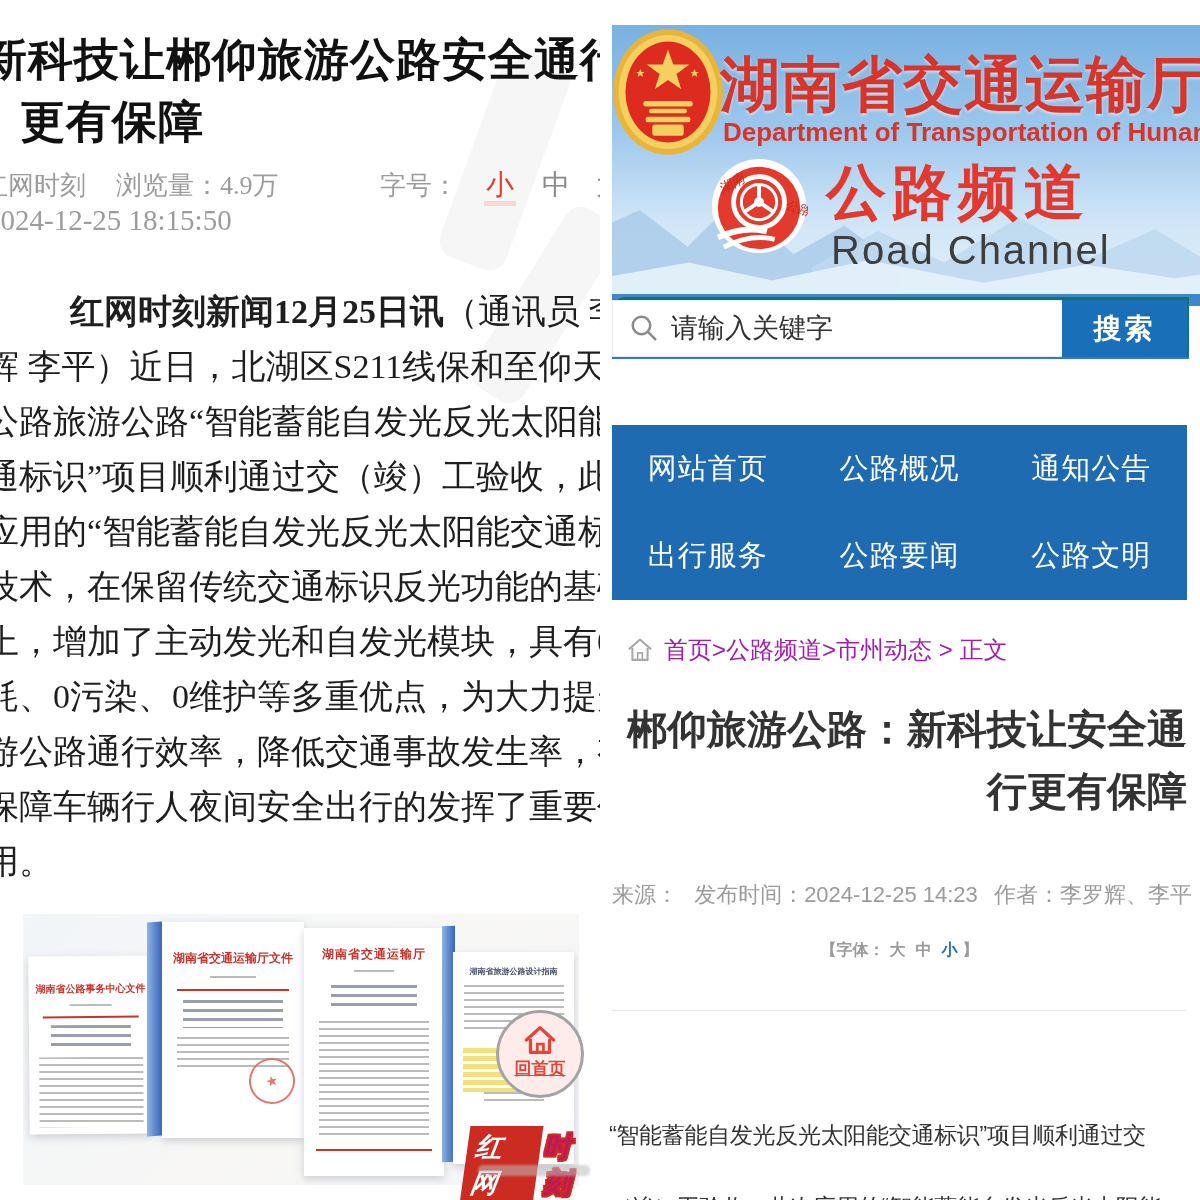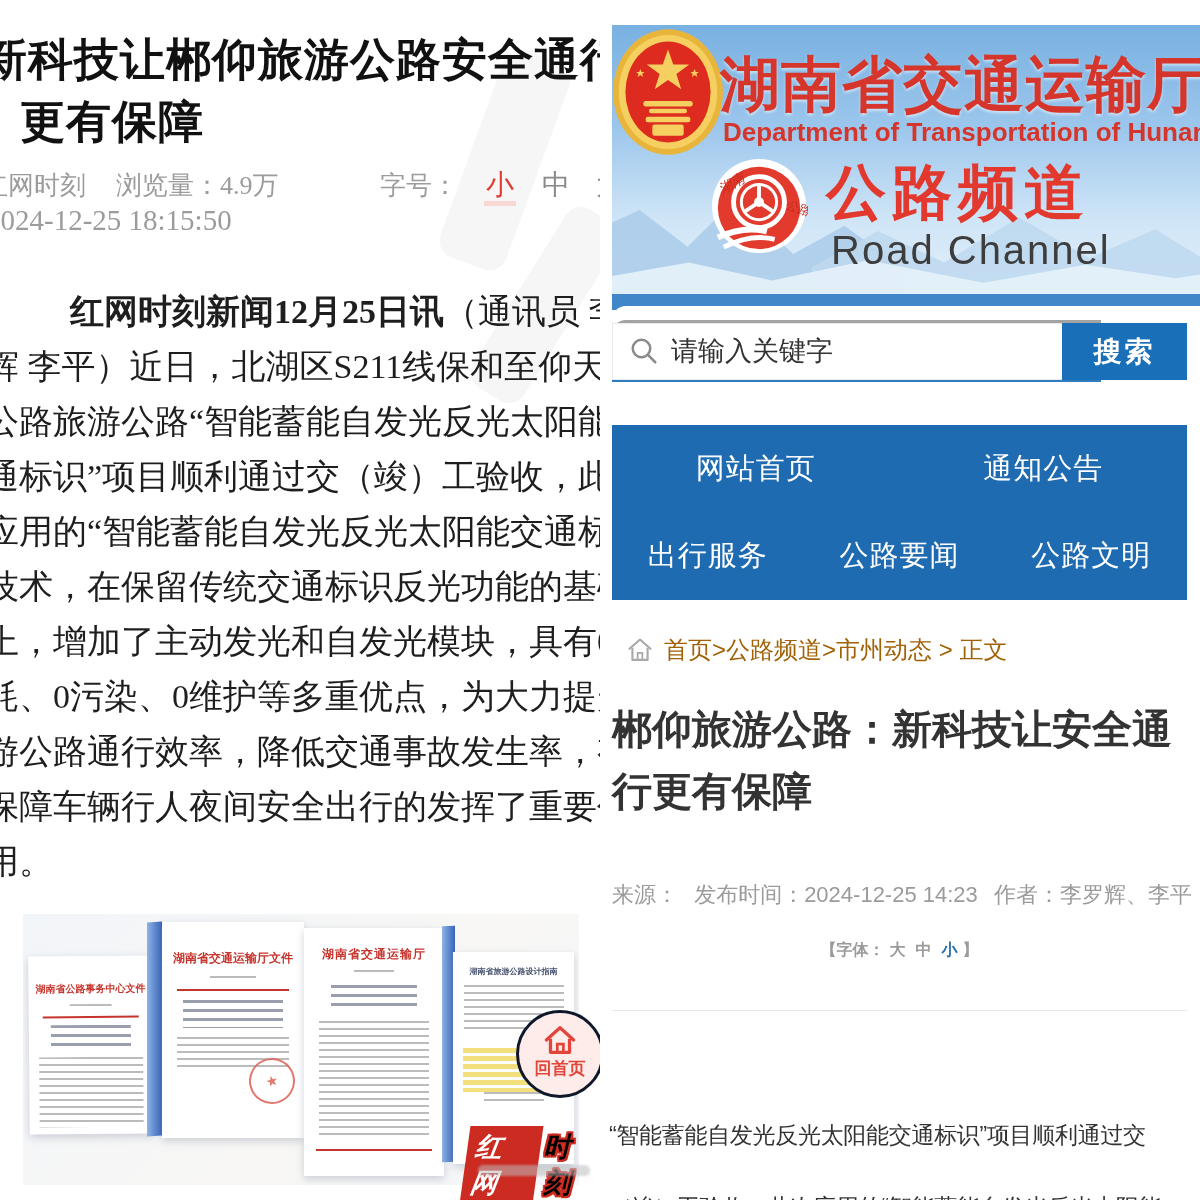--- a/index.html
+++ b/index.html
@@ -42,26 +42,26 @@
   .doc2-spine { position:absolute; left:124px; top:8px; width:15px; height:214px;
     background:linear-gradient(90deg,#8db3e6,#3764ba); transform:skewY(-3deg); }
   .doc2 { left:139px; top:8px; width:142px; height:216px; }
   .seal { position:absolute; right:9px; bottom:34px; width:46px; height:46px; border:2px solid #dd6b5f;
     border-radius:50%; color:#dd6b5f; font-size:14px; line-height:42px; text-align:center; transform:rotate(-14deg); opacity:.9; }
   .doc3 { left:281px; top:14px; width:140px; height:248px; }
   .doc3-spine { position:absolute; left:419px; top:12px; width:13px; height:236px;
     background:linear-gradient(90deg,#8db3e6,#3764ba); transform:skewY(-3deg); }
   .doc4 { left:430px; top:38px; width:121px; height:212px; }
   .hl-yellow { position:absolute; background:repeating-linear-gradient(180deg,#f3df7c 0 5px,#fff 5px 8px); }
-  .home-btn { position:absolute; left:516px; top:1010px; width:88px; height:88px; border-radius:50%;
-    background:#fdecea; border:3px solid #0f172a; color:#e2453a; text-align:center; z-index:6; }
+  .home-btn { position:absolute; left:496px; top:1010px; width:88px; height:88px; border-radius:50%;
+    background:#fdecea; border:3px solid #a3a3a3; color:#e2453a; text-align:center; z-index:6;text-decoration:underline; }
   .home-btn .hb-label { font-size:17px; font-weight:bold; margin-top:-2px; }
   .hw-logo { position:absolute; left:465px; top:1126px; z-index:6; display:flex; align-items:center; font-style:italic; font-weight:bold; }
   .hw-box { background:#cc2b22; color:#fff; font-size:27px; padding:3px 8px; transform:skewX(-8deg); letter-spacing:2px; }
-  .hw-out { color:#000000; font-size:27px; margin-left:6px; letter-spacing:2px;
+  .hw-out { color:#be185d; font-size:27px; margin-left:6px; letter-spacing:2px;
     text-shadow:2px 0 #cc2b22,-2px 0 #cc2b22,0 2px #cc2b22,0 -2px #cc2b22,2px 2px #cc2b22,-2px -2px #cc2b22,2px -2px #cc2b22,-2px 2px #cc2b22; }
   .hw-sub { position:absolute; left:478px; top:1165px; width:112px; height:11px; border-radius:5px;
     background:rgba(190,190,190,.55); filter:blur(1px); z-index:6; }
 
   
   .right-page { position:absolute; left:612px; top:0; width:588px; height:1200px; background:#fff; }
   .rp-header { position:absolute; left:0; top:25px; width:640px; height:269px; overflow:hidden;
     background:linear-gradient(180deg,#79b1e1 0%,#9cc6ec 38%,#cfe5f7 72%,#e2effa 100%); }
   .mountains { position:absolute; left:0; bottom:0; width:640px; height:120px; }
   .m1,.m2,.m3 { position:absolute; bottom:0; }
@@ -73,37 +73,37 @@
     clip-path:polygon(0 100%,0 60%,12% 30%,25% 70%,40% 25%,58% 75%,74% 35%,88% 65%,100% 40%,100% 100%); }
   .org-cn { position:absolute; left:108px; top:20px; font-size:60px; font-weight:bold; color:#d5352b;
     letter-spacing:1px; white-space:nowrap; text-shadow:0 2px 3px rgba(255,255,255,.55); }
   .org-en { position:absolute; left:111px; top:92px; font-size:26px; font-weight:bold; color:#d5352b; white-space:nowrap; }
   .emblem { position:absolute; left:0; top:2px; }
   .badge { position:absolute; left:98px; top:132px; }
   .channel-cn { position:absolute; left:214px; top:128px; font-size:60px; font-weight:bold; color:#e2382d; letter-spacing:6px; white-space:nowrap; }
   .channel-en { position:absolute; left:219px; top:203px; font-size:40px; color:#3d3d3d; letter-spacing:2px; white-space:nowrap; }
   .blue-band { position:absolute; left:0; top:294px; width:640px; height:16px; background:#3f87c9; }
   .sheet { position:absolute; left:0; top:306px; width:640px; height:894px; background:#fff; border-top-left-radius:14px; }
-  .search-row { position:absolute; left:0; top:320px; width:489px; height:62px; background:#a3a3a3;
+  .search-row { position:absolute; left:0; top:297px; width:577px; height:62px; background:#0f766e;
     border-top-left-radius:14px; border-bottom:2px solid #2f7dbf; }
   .search-input { position:absolute; left:0; top:3px; width:450px; height:57px; border:1px solid #e7eaee;
     border-right:none; background:#fff; padding-left:58px; font-size:27px; color:#333; outline:none;
     font-family:"Liberation Sans", sans-serif; }
   .search-input::placeholder { color:#333; opacity:1; }
   .search-icon { position:absolute; left:17px; top:16px; z-index:2; }
   .search-btn { position:absolute; left:450px; top:3px; width:125px; height:57px; background:#1a70b8; color:#fff;
     border:none; font-size:28px; font-weight:bold; letter-spacing:3px; font-family:"Liberation Sans", sans-serif; cursor:pointer; }
   .nav-box { position:absolute; left:0; top:425px; width:575px; height:175px; background:#1e6bb2;
     display:flex; flex-direction:column; }
   .nav-row { flex:1; display:flex; }
   .nav-item { flex:1; display:flex; align-items:center; justify-content:center; color:#fff; font-size:29px;
     letter-spacing:1px; cursor:pointer; }
   .breadcrumb { position:absolute; left:14px; top:634px; display:flex; align-items:center; gap:10px;
-    font-size:24px; color:#a16207; }
-  .rp-title-line { position:absolute; width:575px; text-align:left; font-size:40px; font-weight:bold; color:#333; white-space:nowrap; }
+    font-size:24px; color:#a21caf; }
+  .rp-title-line { position:absolute; width:575px; text-align:right; font-size:40px; font-weight:bold; color:#333; white-space:nowrap; }
   .rp-title-1 { left:0; top:702px; }
   .rp-title-2 { left:0; top:764px; }
   .rp-meta { position:absolute; left:0; top:880px; width:575px; text-align:center; font-size:22px; color:#9b9b9b; white-space:nowrap; }
   .rp-meta .sp { display:inline-block; width:10px; }
   .rp-fontwidget { position:absolute; left:0; top:940px; width:575px; text-align:center; font-size:16px; color:#9b9b9b;font-weight:bold; }
   .rp-fontwidget span { margin:0 5px; cursor:pointer; }
   .rp-fontwidget .fw-small { color:#2a6fb0; }
   .rp-divider { position:absolute; left:0; top:1010px; width:575px; height:1px; background:#e8e8e8; }
   .rp-body-line { position:absolute; font-size:23px; color:#333; white-space:nowrap; letter-spacing:-.3px; }
   .rp-b1 { left:36px; top:1046px; }
@@ -252,20 +252,21 @@
         <circle cx="10" cy="10" r="7" fill="none" stroke="#8a8a8a" stroke-width="2"></circle>
         <line x1="15.5" y1="15.5" x2="21" y2="21" stroke="#8a8a8a" stroke-width="2" stroke-linecap="round"></line>
       </svg>
       <input class="search-input" type="text" placeholder="请输入关键字" style="">
       <button class="search-btn">搜索</button>
     </div>
 
     <nav class="nav-box">
       <div class="nav-row">
         <div class="nav-item">网站首页</div>
+        <div class="nav-item">公路概况</div>
         <div class="nav-item">通知公告</div>
       </div>
       <div class="nav-row">
         <div class="nav-item">出行服务</div>
         <div class="nav-item">公路要闻</div>
         <div class="nav-item">公路文明</div>
       </div>
     </nav>
 
     <div class="breadcrumb">

